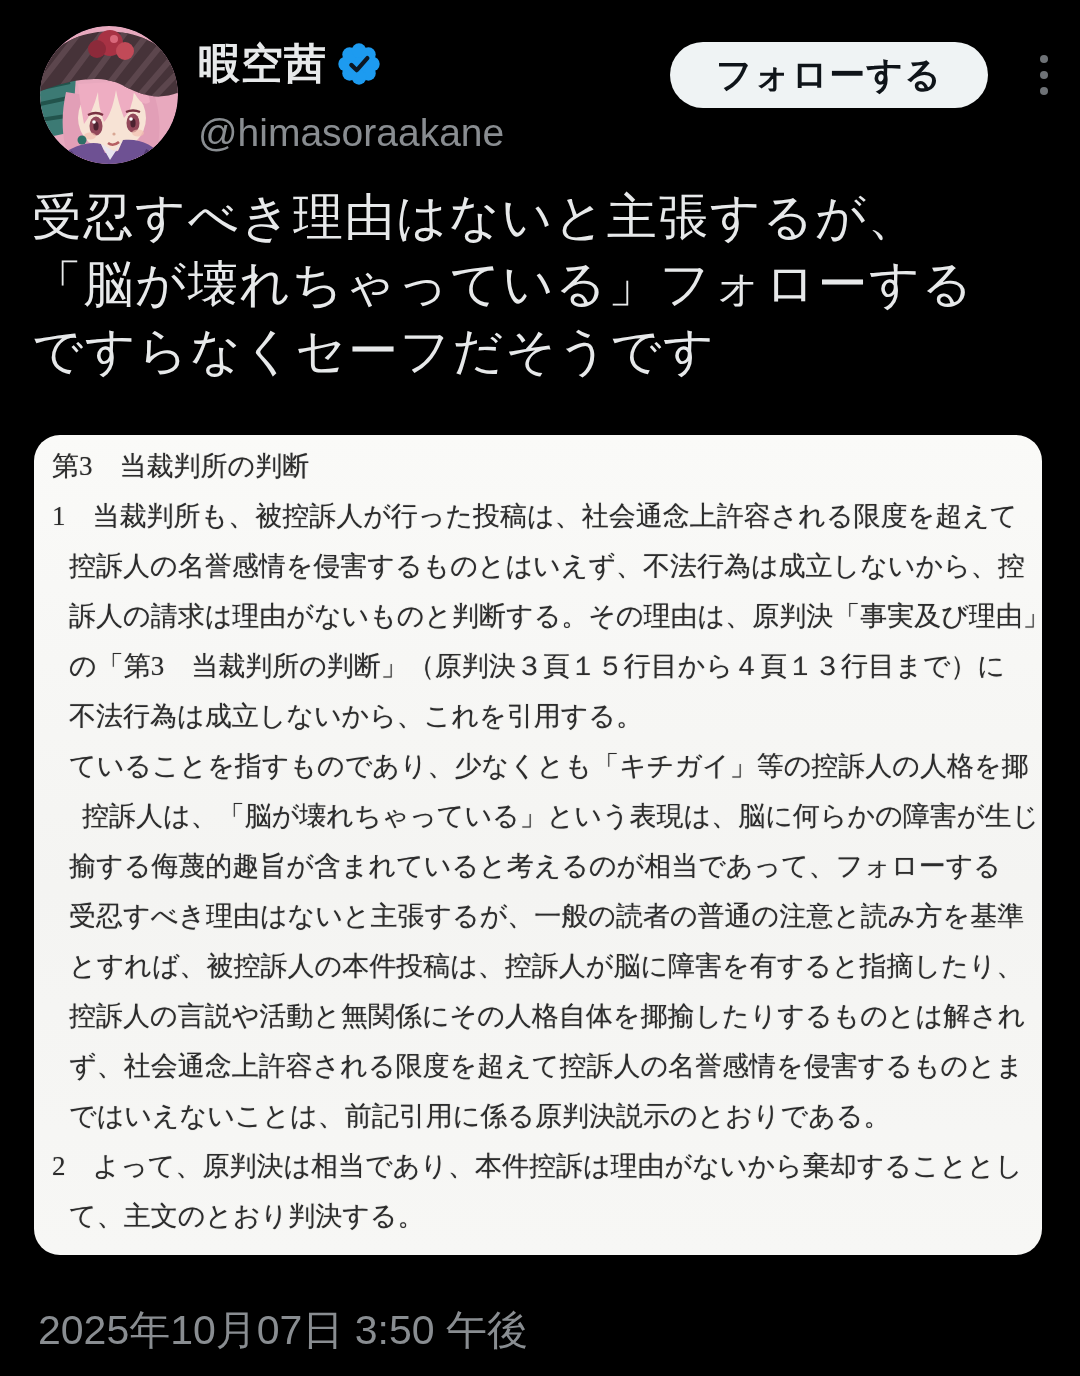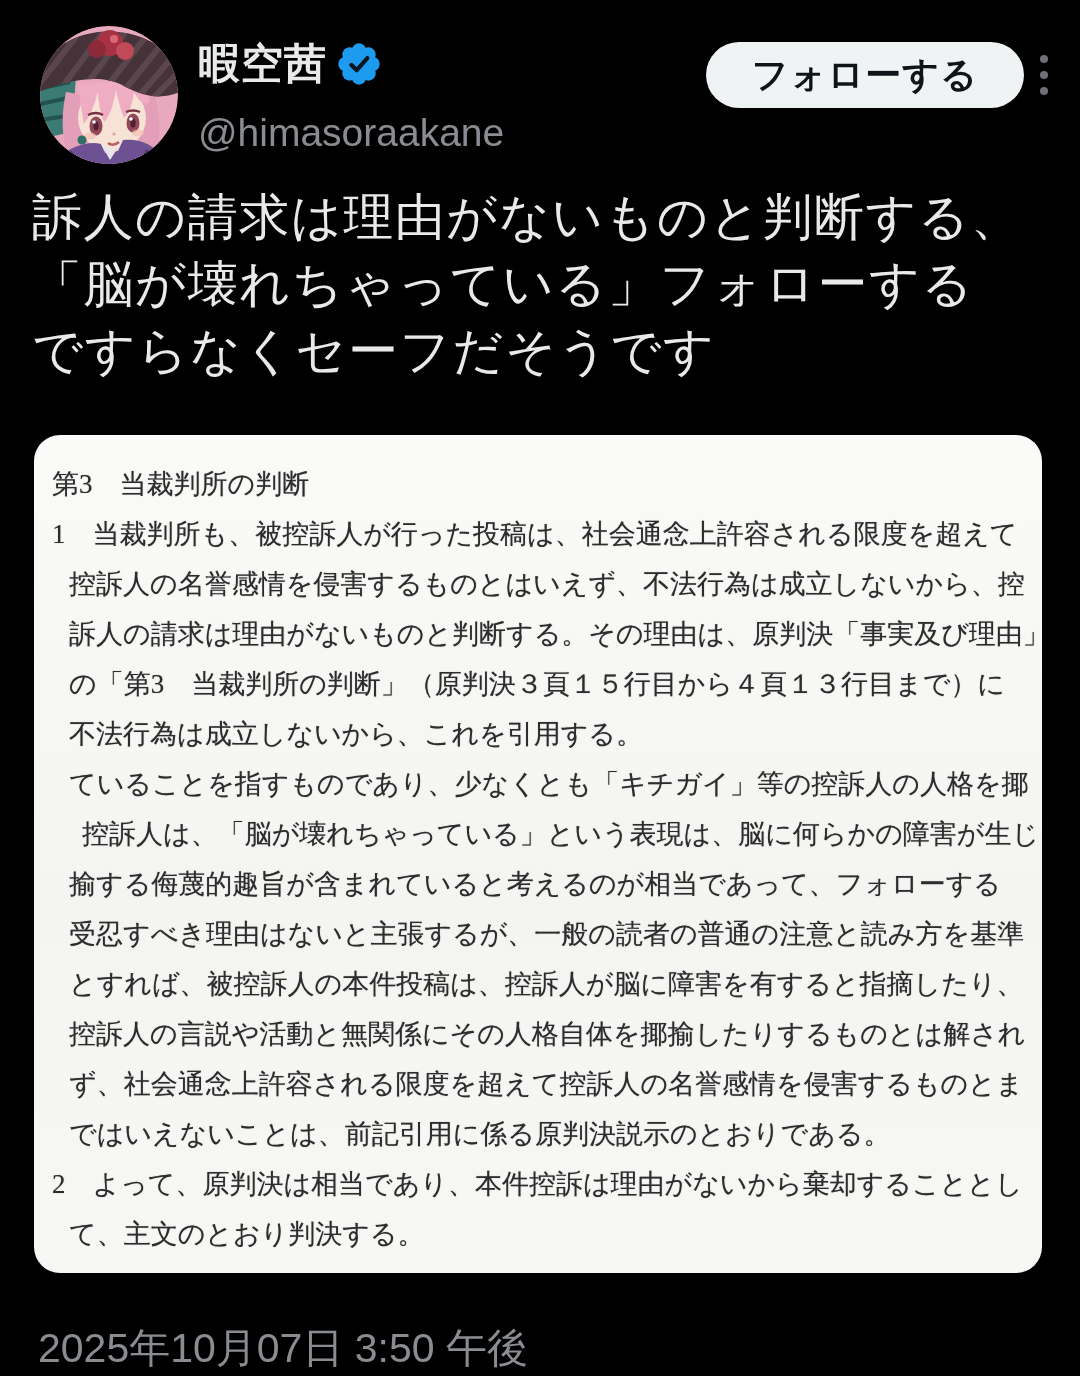--- a/index.html
+++ b/index.html
@@ -30,21 +30,21 @@
   .avatar svg{display:block;width:138px;height:138px;}
   .names{flex:1;min-width:0;margin-left:20px;padding-top:10px;}
   .name-row{display:flex;align-items:center;gap:10px;}
   .display-name{
     font-size:42px;font-weight:700;color:var(--text-primary);
     letter-spacing:1px;white-space:nowrap;cursor:pointer;
   }
   .badge{width:44px;height:44px;flex:0 0 auto;}
   .badge svg{display:block;width:44px;height:44px;}
   .handle{font-size:39px;color:var(--text-secondary);margin-top:19px;white-space:nowrap;}
-  .header-actions{display:flex;align-items:flex-start;gap:16px;padding-top:16px;flex:0 0 auto;}
+  .header-actions{display:flex;align-items:flex-start;gap:52px;padding-top:16px;flex:0 0 auto;}
   .follow-btn{
     height:66px;padding:0 46px;border:none;border-radius:34px;
     background:var(--follow-button-bg);color:var(--follow-button-text);
     font-size:36px;font-weight:700;font-family:inherit;letter-spacing:1px;
     display:flex;align-items:center;cursor:pointer;
   }
   .kebab{display:flex;flex-direction:column;gap:8px;padding-top:13px;cursor:pointer;}
   .kebab .dot{width:8px;height:8px;border-radius:50%;background:#6e7276;}
 
   
@@ -54,21 +54,21 @@
     color:var(--text-primary);
   }
 
   
   .doc{
     margin-top:50px;margin-left:2px;
     width:1008px;
     background:var(--document-bg);
     background-image:linear-gradient(180deg,#fafaf8 0%,#f4f4f2 55%,#f7f7f5 100%);
     border-radius:26px;
-    padding:24px 4px 14px 0;
+    padding:6px 4px 14px 0;
     font-family:"Liberation Serif","DejaVu Serif",serif;
     font-size:27px;line-height:50px;
     color:var(--document-text);
     text-shadow:0 0 1px rgba(70,70,70,.55);
     cursor:pointer;
   }
   .doc-line{white-space:nowrap;}
   .doc-line.h,.doc-line.n{padding-left:18px;}
   .doc-line.c{padding-left:35px;}
   .doc-line.p{padding-left:48px;}
@@ -170,21 +170,21 @@
       <button class="follow-btn">フォローする</button>
       <div class="kebab">
         <span class="dot"></span>
         <span class="dot"></span>
         <span class="dot"></span>
       </div>
     </div>
   </div>
 
   <div class="tweet-text">
-    <div>訴人の請求は理由がないものと判断する、</div>
+    <div>受忍すべき理由はないと主張するが、</div>
     <div>「脳が壊れちゃっている」フォローする</div>
     <div>ですらなくセーフだそうです</div>
   </div>
 
   <div class="doc">
     <div class="doc-line h">第3　当裁判所の判断</div>
     <div class="doc-line n">1　当裁判所も、被控訴人が行った投稿は、社会通念上許容される限度を超えて</div>
     <div class="doc-line c">控訴人の名誉感情を侵害するものとはいえず、不法行為は成立しないから、控</div>
     <div class="doc-line c">訴人の請求は理由がないものと判断する。その理由は、原判決「事実及び理由」</div>
     <div class="doc-line c">の「第3　当裁判所の判断」（原判決３頁１５行目から４頁１３行目まで）に</div>

